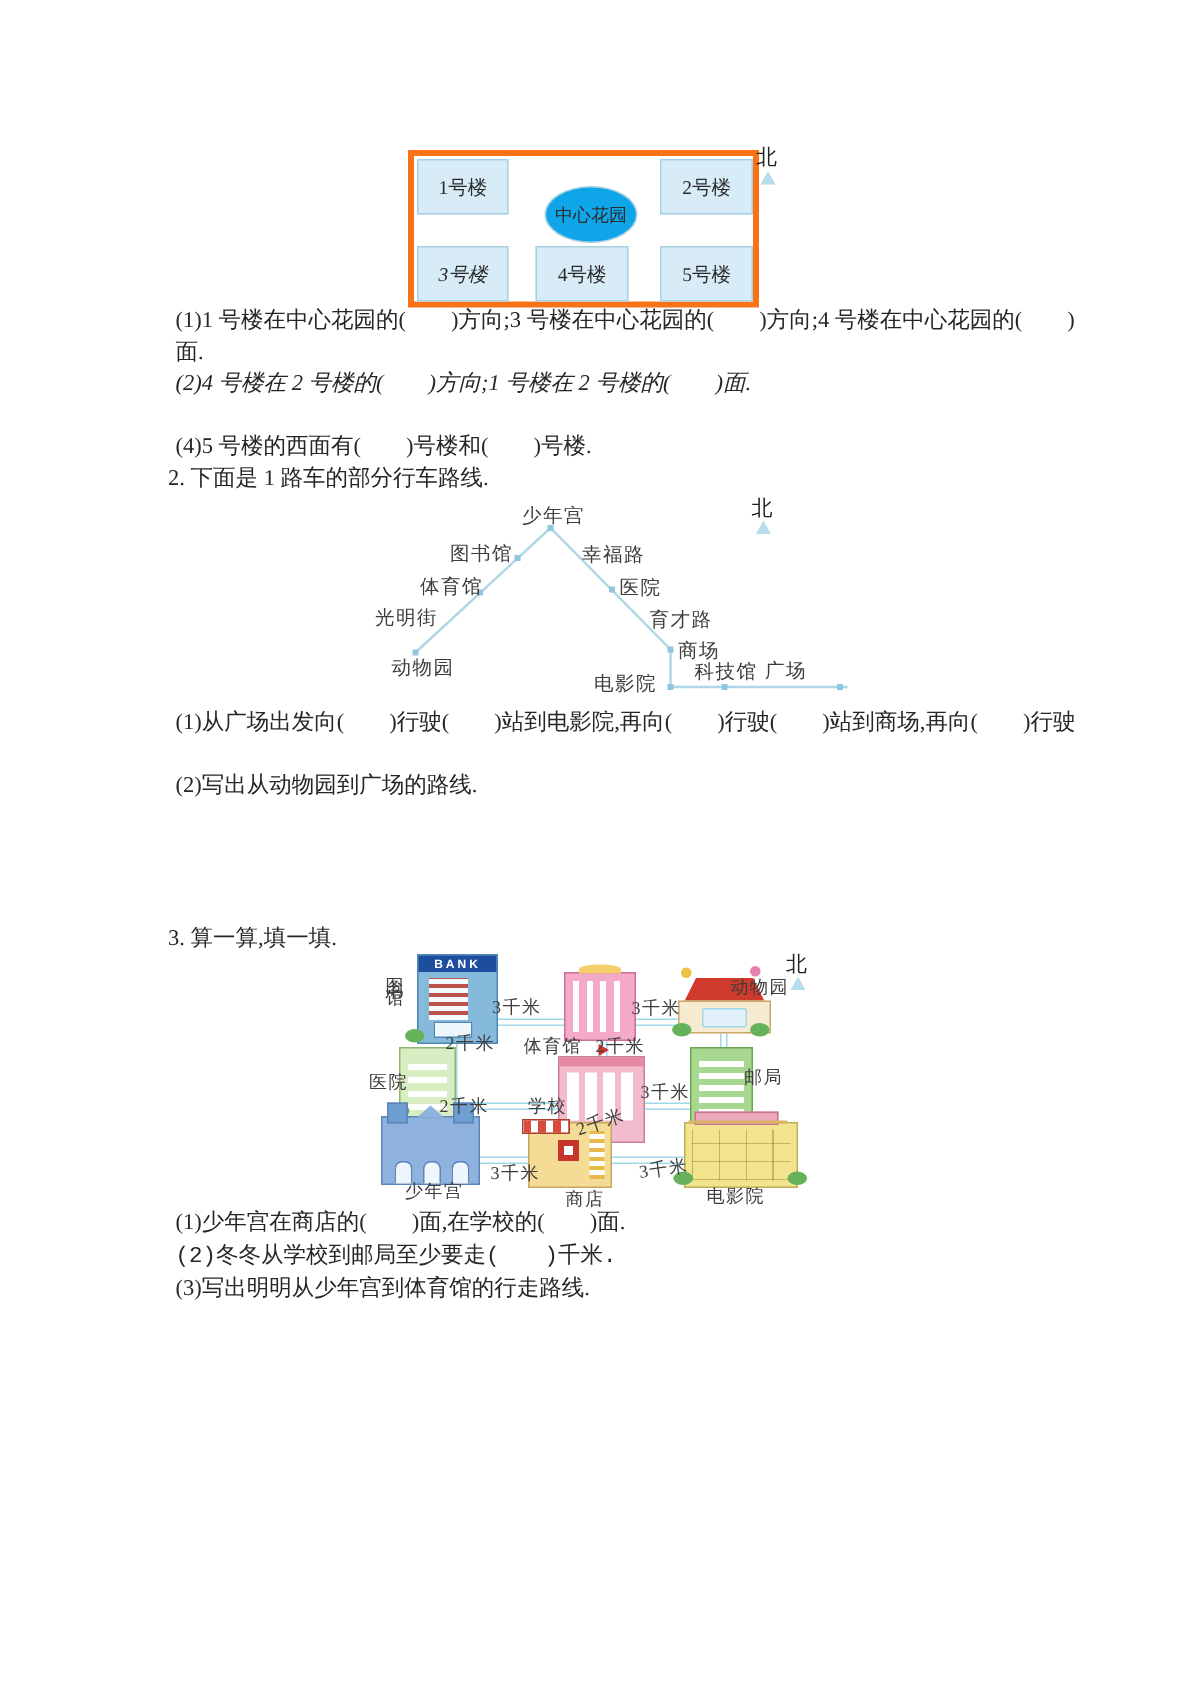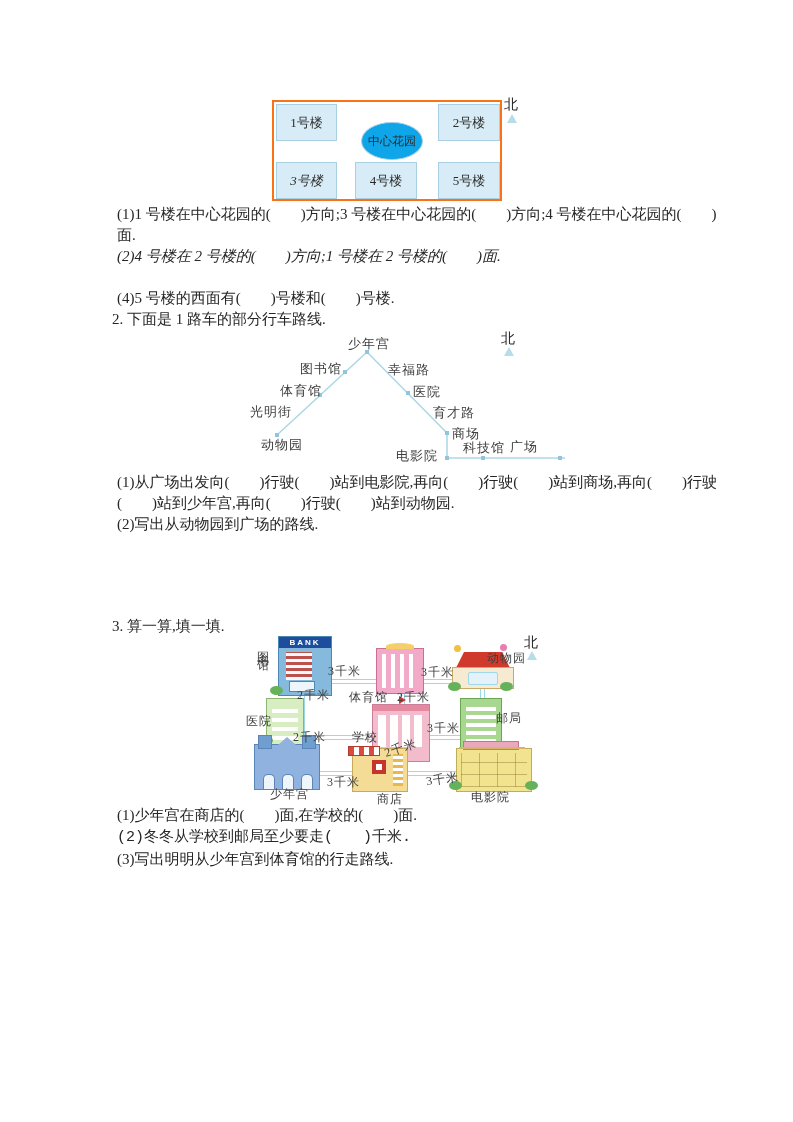--- a/index.html
+++ b/index.html
@@ -5,21 +5,21 @@
   html,body{margin:0;padding:0;}
   body{background:#ffffff;font-family:"Liberation Serif","DejaVu Serif",serif;}
   .page{position:relative;width:793px;height:1122px;background:#ffffff;overflow:hidden;}
 
   
   .tl{position:absolute;left:117px;font-size:15px;line-height:19px;color:#262626;white-space:nowrap;}
   .sec{left:112px;}
 
   
   .d1{position:absolute;left:270px;top:96px;width:285px;height:110px;}
-  .d1rect{position:absolute;left:2px;top:4px;width:226px;height:97px;border:2px solid #f97316;background:#ffffff;}
+  .d1rect{position:absolute;left:2px;top:4px;width:226px;height:97px;border:4px solid #f97316;background:#ffffff;}
   .d1box{position:absolute;background:#d8ecf7;border:1px solid #a9cfe3;display:flex;align-items:center;justify-content:center;font-size:13px;color:#2b2b2b;}
   .d1ell{position:absolute;left:87px;top:20px;width:60px;height:36px;background:#0ea5e9;border:1px solid #a9cfe3;border-radius:50%;display:flex;align-items:center;justify-content:center;font-size:12px;color:#2b2b2b;}
   .north-ch{position:absolute;font-size:14px;color:#222;}
   .north-arrow{position:absolute;width:0;height:0;border-left:5px solid transparent;border-right:5px solid transparent;border-bottom:9px solid #b7dcea;}
 
   
   .route{position:absolute;left:230px;top:330px;width:370px;height:145px;}
   .route svg{position:absolute;left:0;top:0;}
   .rl{position:absolute;font-size:13px;color:#3d3d3d;white-space:nowrap;letter-spacing:1px;}
 
@@ -126,21 +126,20 @@
     <span class="rl" style="left:203px;top:74px;">育才路</span>
     <span class="rl" style="left:222px;top:95px;">商场</span>
     <span class="rl" style="left:166px;top:117px;">电影院</span>
     <span class="rl" style="left:233px;top:109px;">科技馆</span>
     <span class="rl" style="left:280px;top:108px;text-align:right;">广场</span>
     <span class="north-ch" style="left:271px;top:0px;">北</span>
     <span class="north-arrow" style="left:274px;top:17px;"></span>
   </div>
 
   <div class="tl" style="top:473px;">(1)从广场出发向(　　)行驶(　　)站到电影院,再向(　　)行驶(　　)站到商场,再向(　　)行驶</div>
-  <div class="tl" style="top:494px;">(　　)站到少年宫,再向(　　)行驶(　　)站到动物园.</div>
   <div class="tl" style="top:515px;">(2)写出从动物园到广场的路线.</div>
 
   <div class="tl sec" style="top:617px;">3. 算一算,填一填.</div>
 
   <div class="map">
 
     <div class="road-h" style="left:55px;top:49px;width:192px;"></div>
     <div class="road-h" style="left:55px;top:105px;width:192px;"></div>
     <div class="road-h" style="left:55px;top:141px;width:192px;"></div>
     <div class="road-v" style="left:60px;top:49px;height:95px;"></div>

